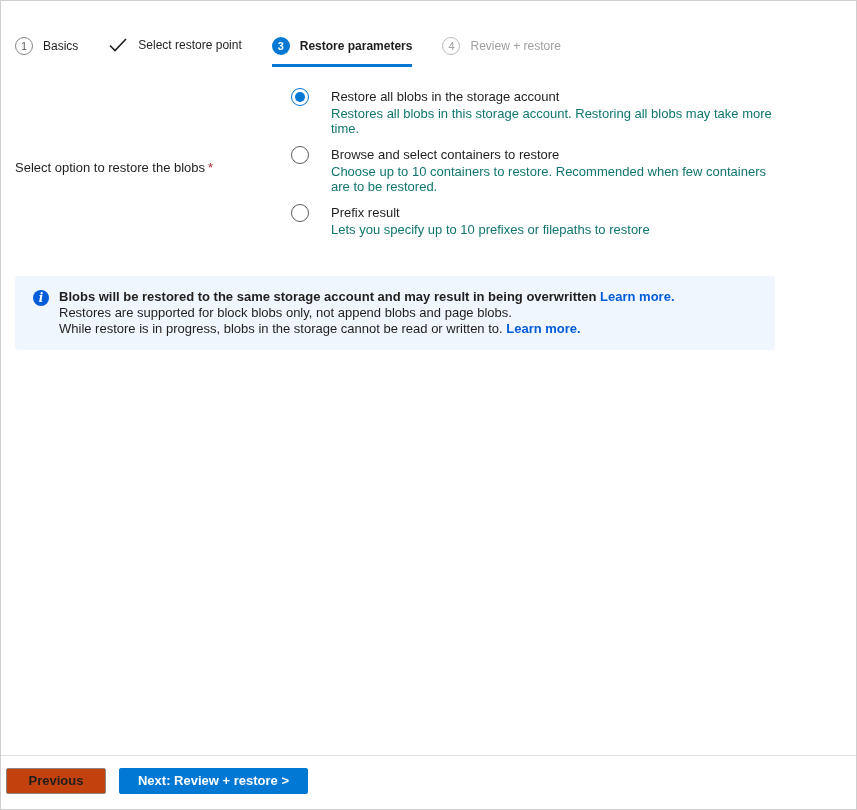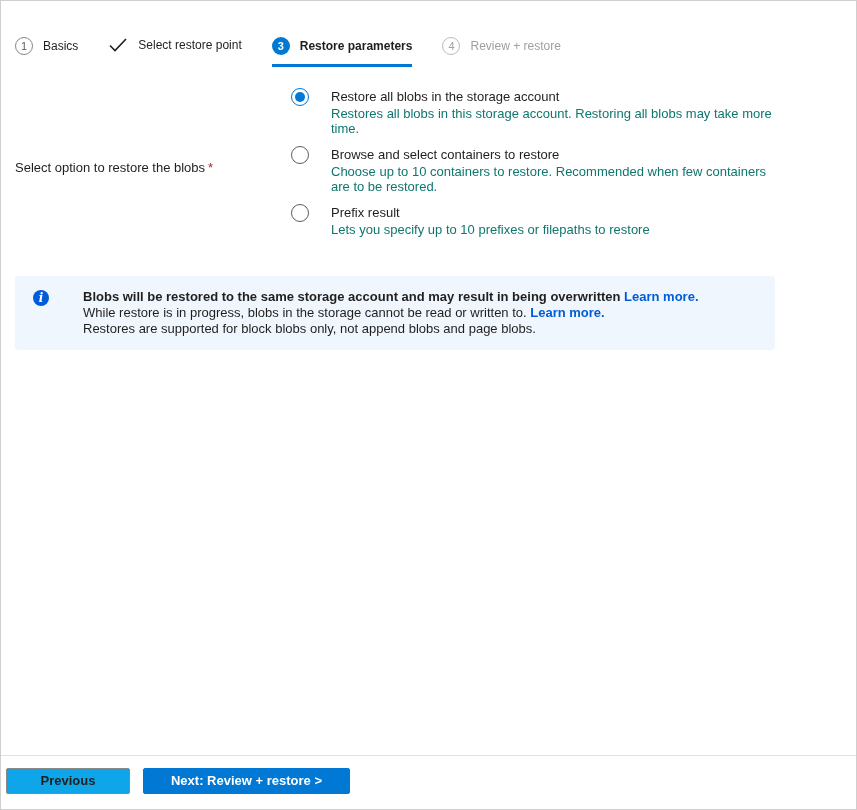--- a/index.html
+++ b/index.html
@@ -111,21 +111,21 @@
     margin-top: 1px;
     border-radius: 50%;
     background: #015cda;
     color: #fff;
     font-family: "DejaVu Serif", serif;
     font-size: 12px; font-weight: bold; font-style: italic;
     display: flex; align-items: center; justify-content: center;
     flex: 0 0 auto;
   }
   .banner-text { line-height: 16px; }
-  .banner-line { margin-bottom: 0; line-height: 16px; color: #201f1e; margin-left: 24px; }
+  .banner-line { margin-bottom: 0; line-height: 16px; color: #201f1e; }
   .banner-bold { font-weight: bold; color: #201f1e; }
   .banner-link {
     color: #015cda;
     font-weight: bold;
     text-decoration: none;
     cursor: pointer;
   }
 
   
   .footer {
@@ -143,32 +143,32 @@
     height: 26px;
     border-radius: 2px;
     font-family: "Liberation Sans", sans-serif;
     font-size: 13px;
     cursor: pointer;
     display: inline-flex;
     align-items: center;
     justify-content: center;
   }
   .btn-secondary {
-    background: #0ea5e9;
+    background: #c2410c;
     border: 1px solid #8a8886;
     color: #201f1e;
     font-weight: 600;
-    width: 124px;
+    width: 100px;
   }
   .btn-primary {
     background: #0078d4;
     border: 1px solid #0078d4;
     color: #fff;
     font-weight: bold;
-    width: 207px;
+    width: 189px;
   }
 </style>
 </head>
 <body>
 
 <div class="page">
 
   <div class="tabs">
 
     <div class="tab">
@@ -238,25 +238,25 @@
     </div>
   </div>
 
   <div class="banner">
     <span class="info-icon">i</span>
     <div class="banner-text">
       <div class="banner-line">
         <span class="banner-bold">Blobs will be restored to the same storage account and may result in being overwritten</span>
         <a class="banner-link">Learn more.</a>
       </div>
+      <div class="banner-line">Restores are supported for block blobs only, not append blobs and page blobs.</div>
       <div class="banner-line">
         <span>While restore is in progress, blobs in the storage cannot be read or written to.</span>
         <a class="banner-link">Learn more.</a>
       </div>
-      <div class="banner-line">Restores are supported for block blobs only, not append blobs and page blobs.</div>
     </div>
   </div>
 
   <div class="footer">
     <button class="btn btn-secondary">Previous</button>
     <button class="btn btn-primary">Next: Review + restore &gt;</button>
   </div>
 
 </div>
 

